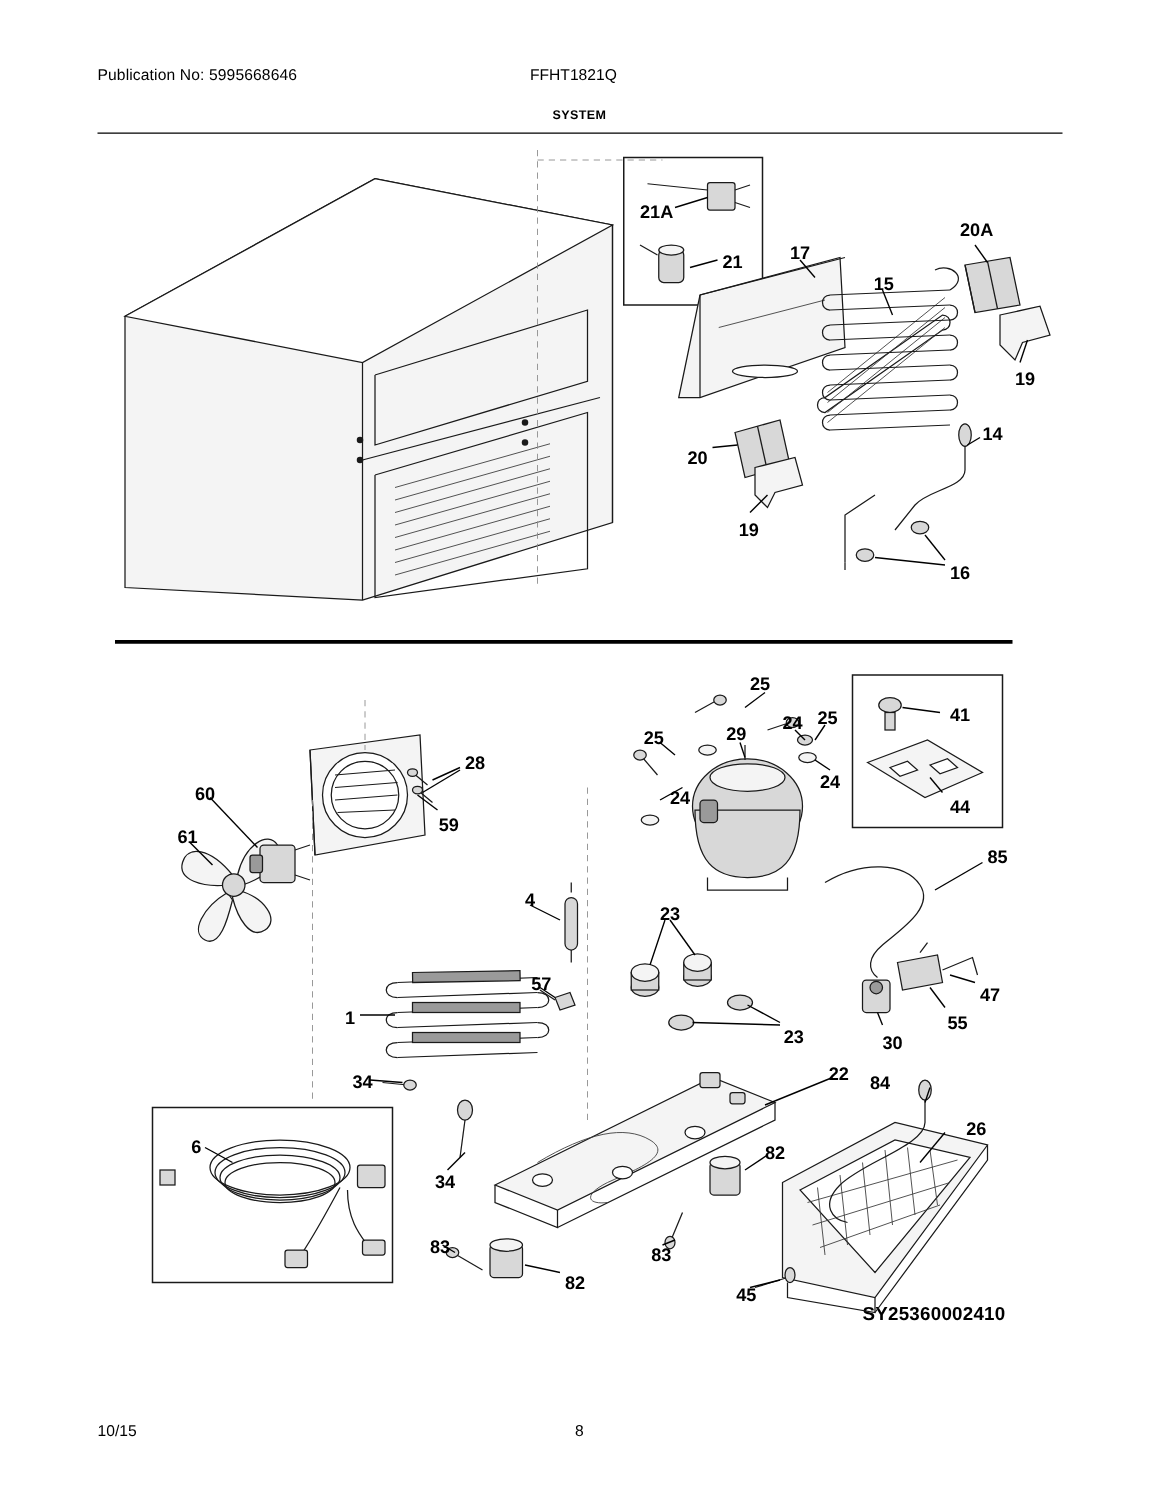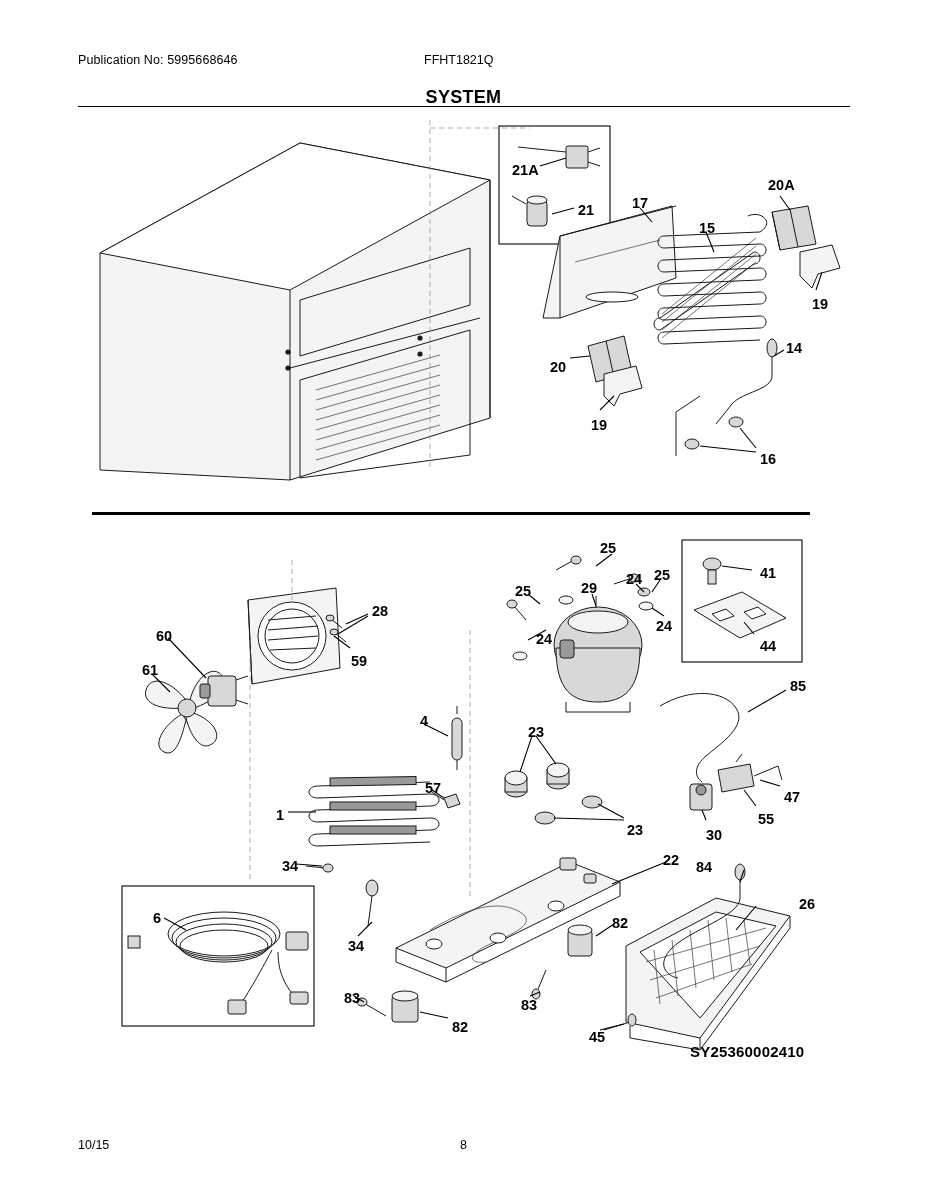--- a/index.html
+++ b/index.html
@@ -34,21 +34,21 @@
     left: 424px;
     top: 53px;
     font-size: 12.5px;
   }
   .sec-title {
     position: absolute;
     left: 0;
     top: 87px;
     width: 927px;
     text-align: center;
-    font-size: 18px;
+    font-size: 10px;
     font-weight: bold;
     letter-spacing: 0.3px;
   }
   .rule-top {
     position: absolute;
     left: 78px;
     top: 106px;
     width: 772px;
     height: 1px;
     background: #000;
@@ -506,21 +506,21 @@
       <div class="callout" style="left: 528px; top: 725px;">23</div>
       <div class="callout" style="left: 784px; top: 790px;">47</div>
       <div class="callout" style="left: 425px; top: 781px;">57</div>
       <div class="callout" style="left: 758px; top: 812px;">55</div>
       <div class="callout" style="left: 706px; top: 828px;">30</div>
       <div class="callout" style="left: 276px; top: 808px;">1</div>
       <div class="callout" style="left: 627px; top: 823px;">23</div>
       <div class="callout" style="left: 282px; top: 859px;">34</div>
       <div class="callout" style="left: 663px; top: 853px;">22</div>
       <div class="callout" style="left: 696px; top: 860px;">84</div>
-      <div class="callout" style="left: 799px; top: 897px;">26</div>
+      <div class="callout" style="left: 773px; top: 897px;">26</div>
       <div class="callout" style="left: 153px; top: 911px;">6</div>
       <div class="callout" style="left: 612px; top: 916px;">82</div>
       <div class="callout" style="left: 348px; top: 939px;">34</div>
       <div class="callout" style="left: 344px; top: 991px;">83</div>
       <div class="callout" style="left: 521px; top: 998px;">83</div>
       <div class="callout" style="left: 452px; top: 1020px;">82</div>
       <div class="callout" style="left: 589px; top: 1030px;">45</div>
     </div>
 
 </div>

